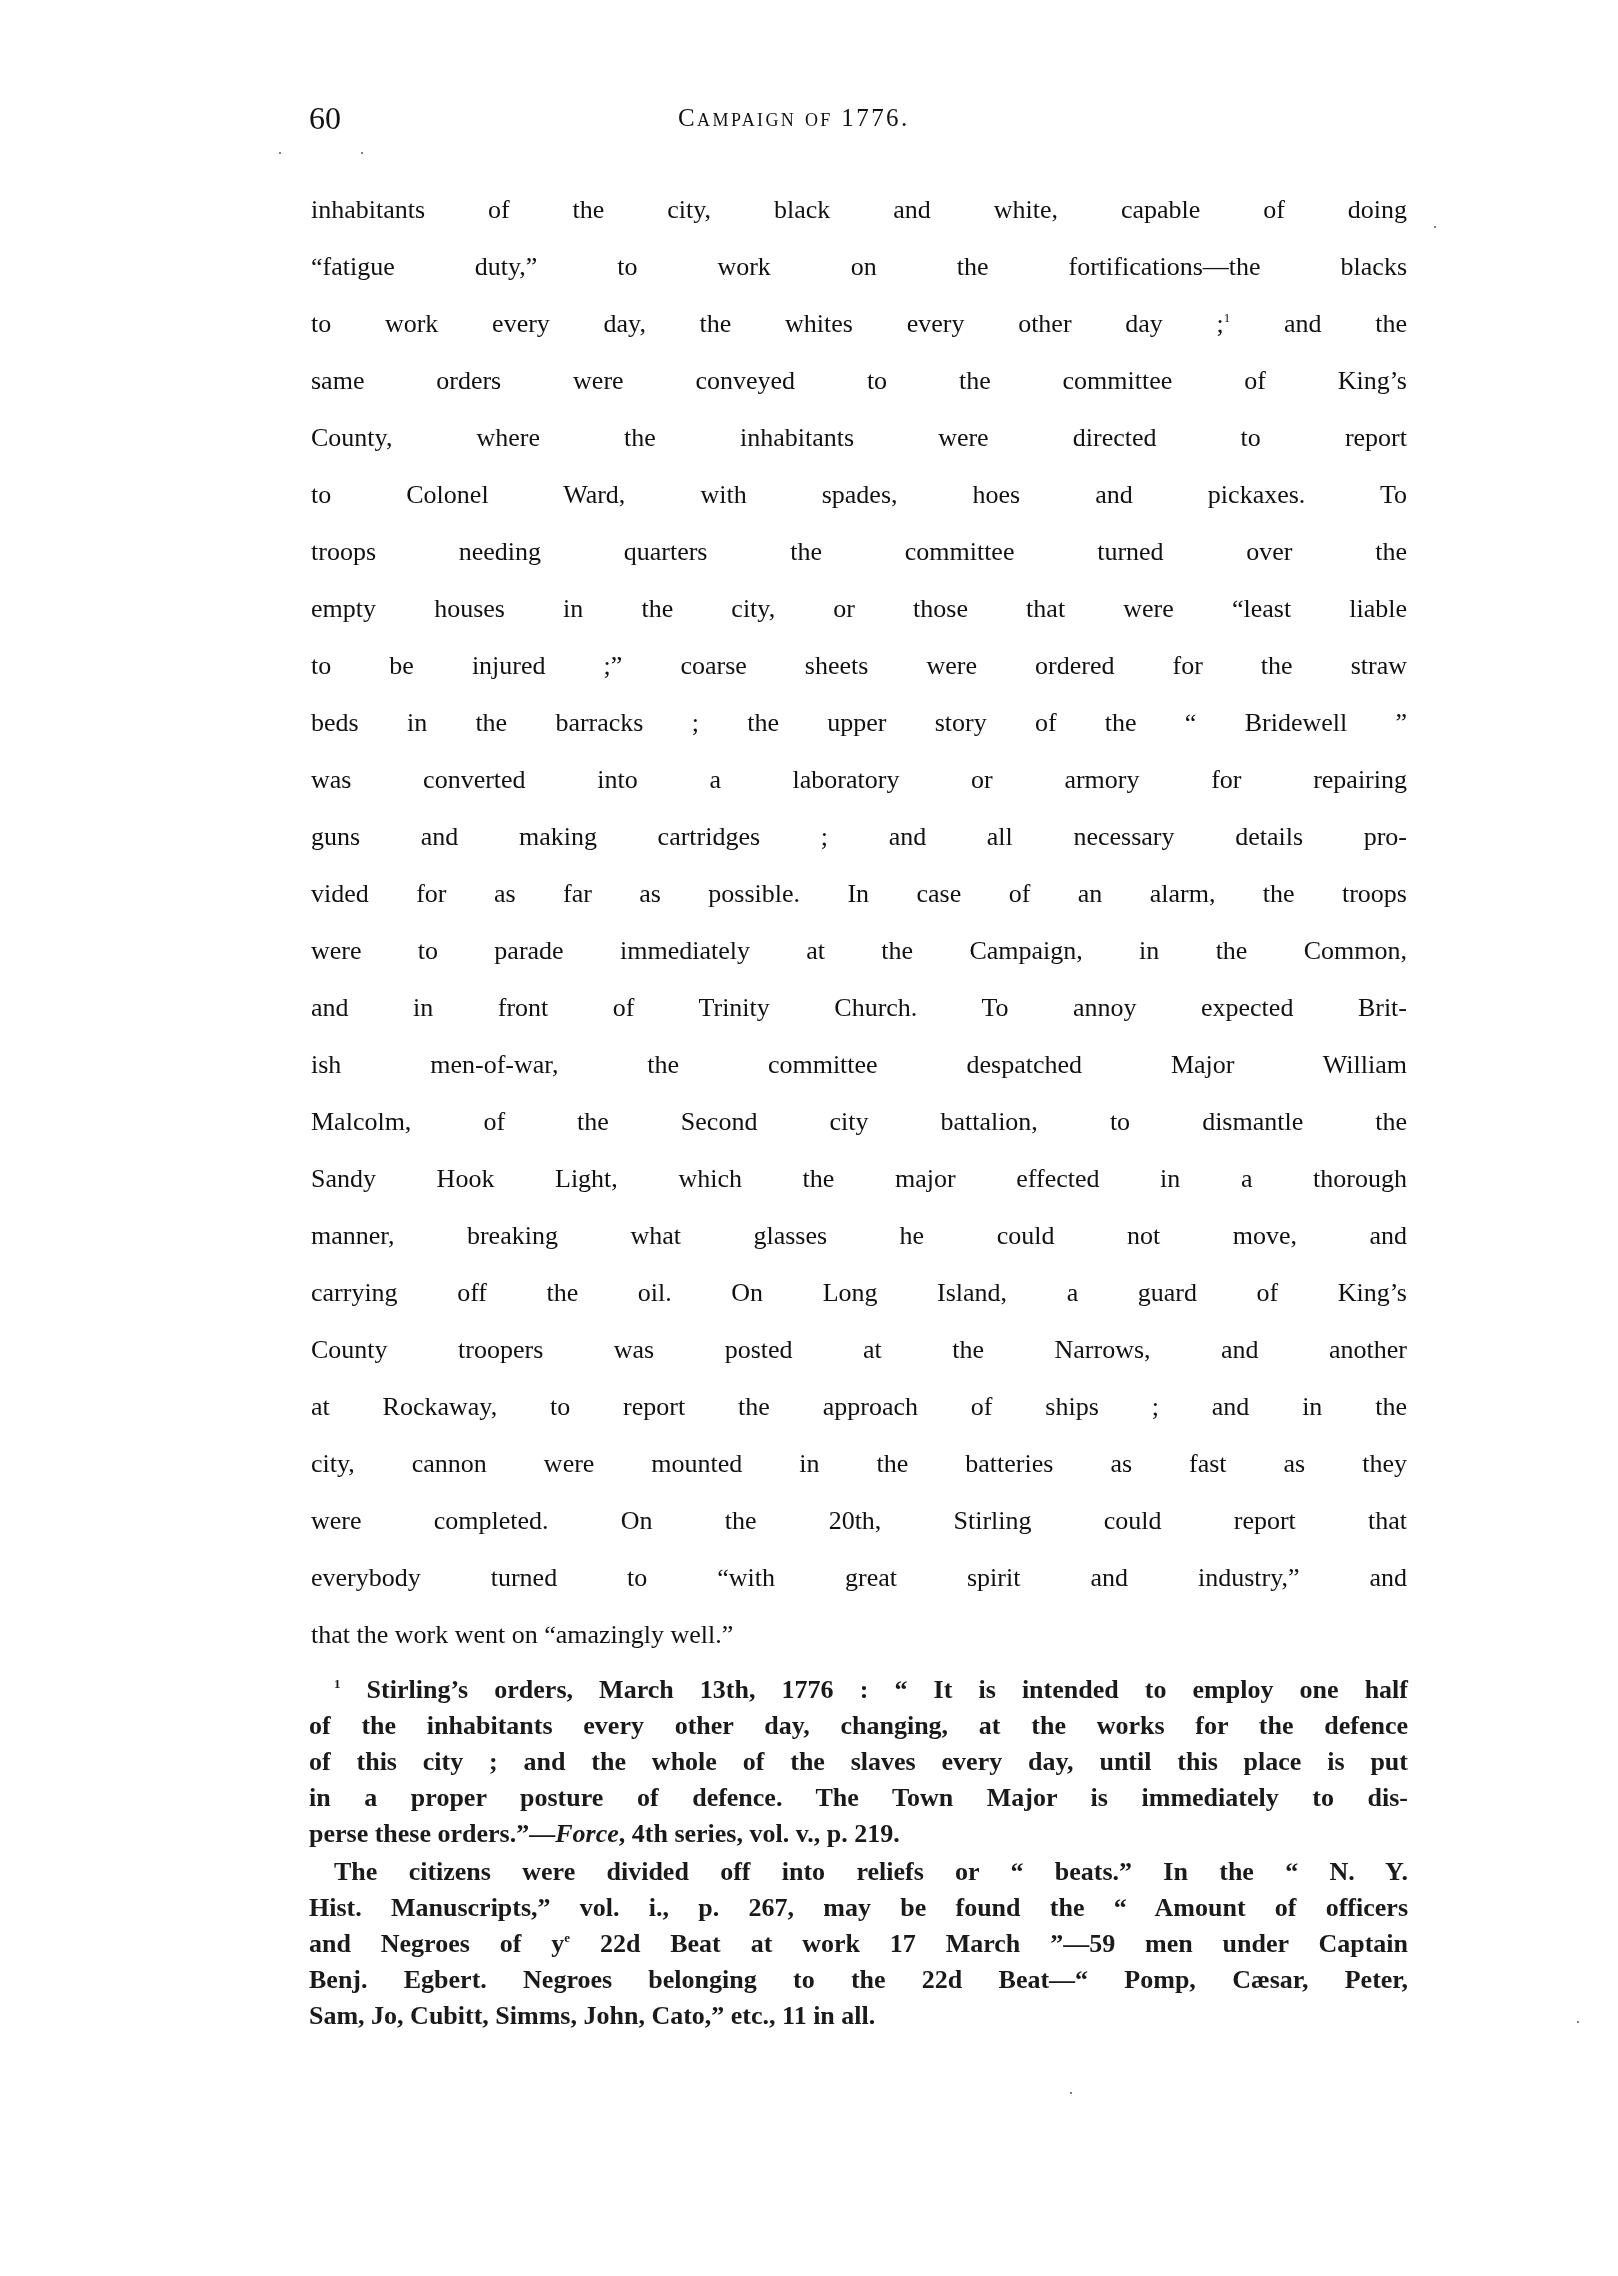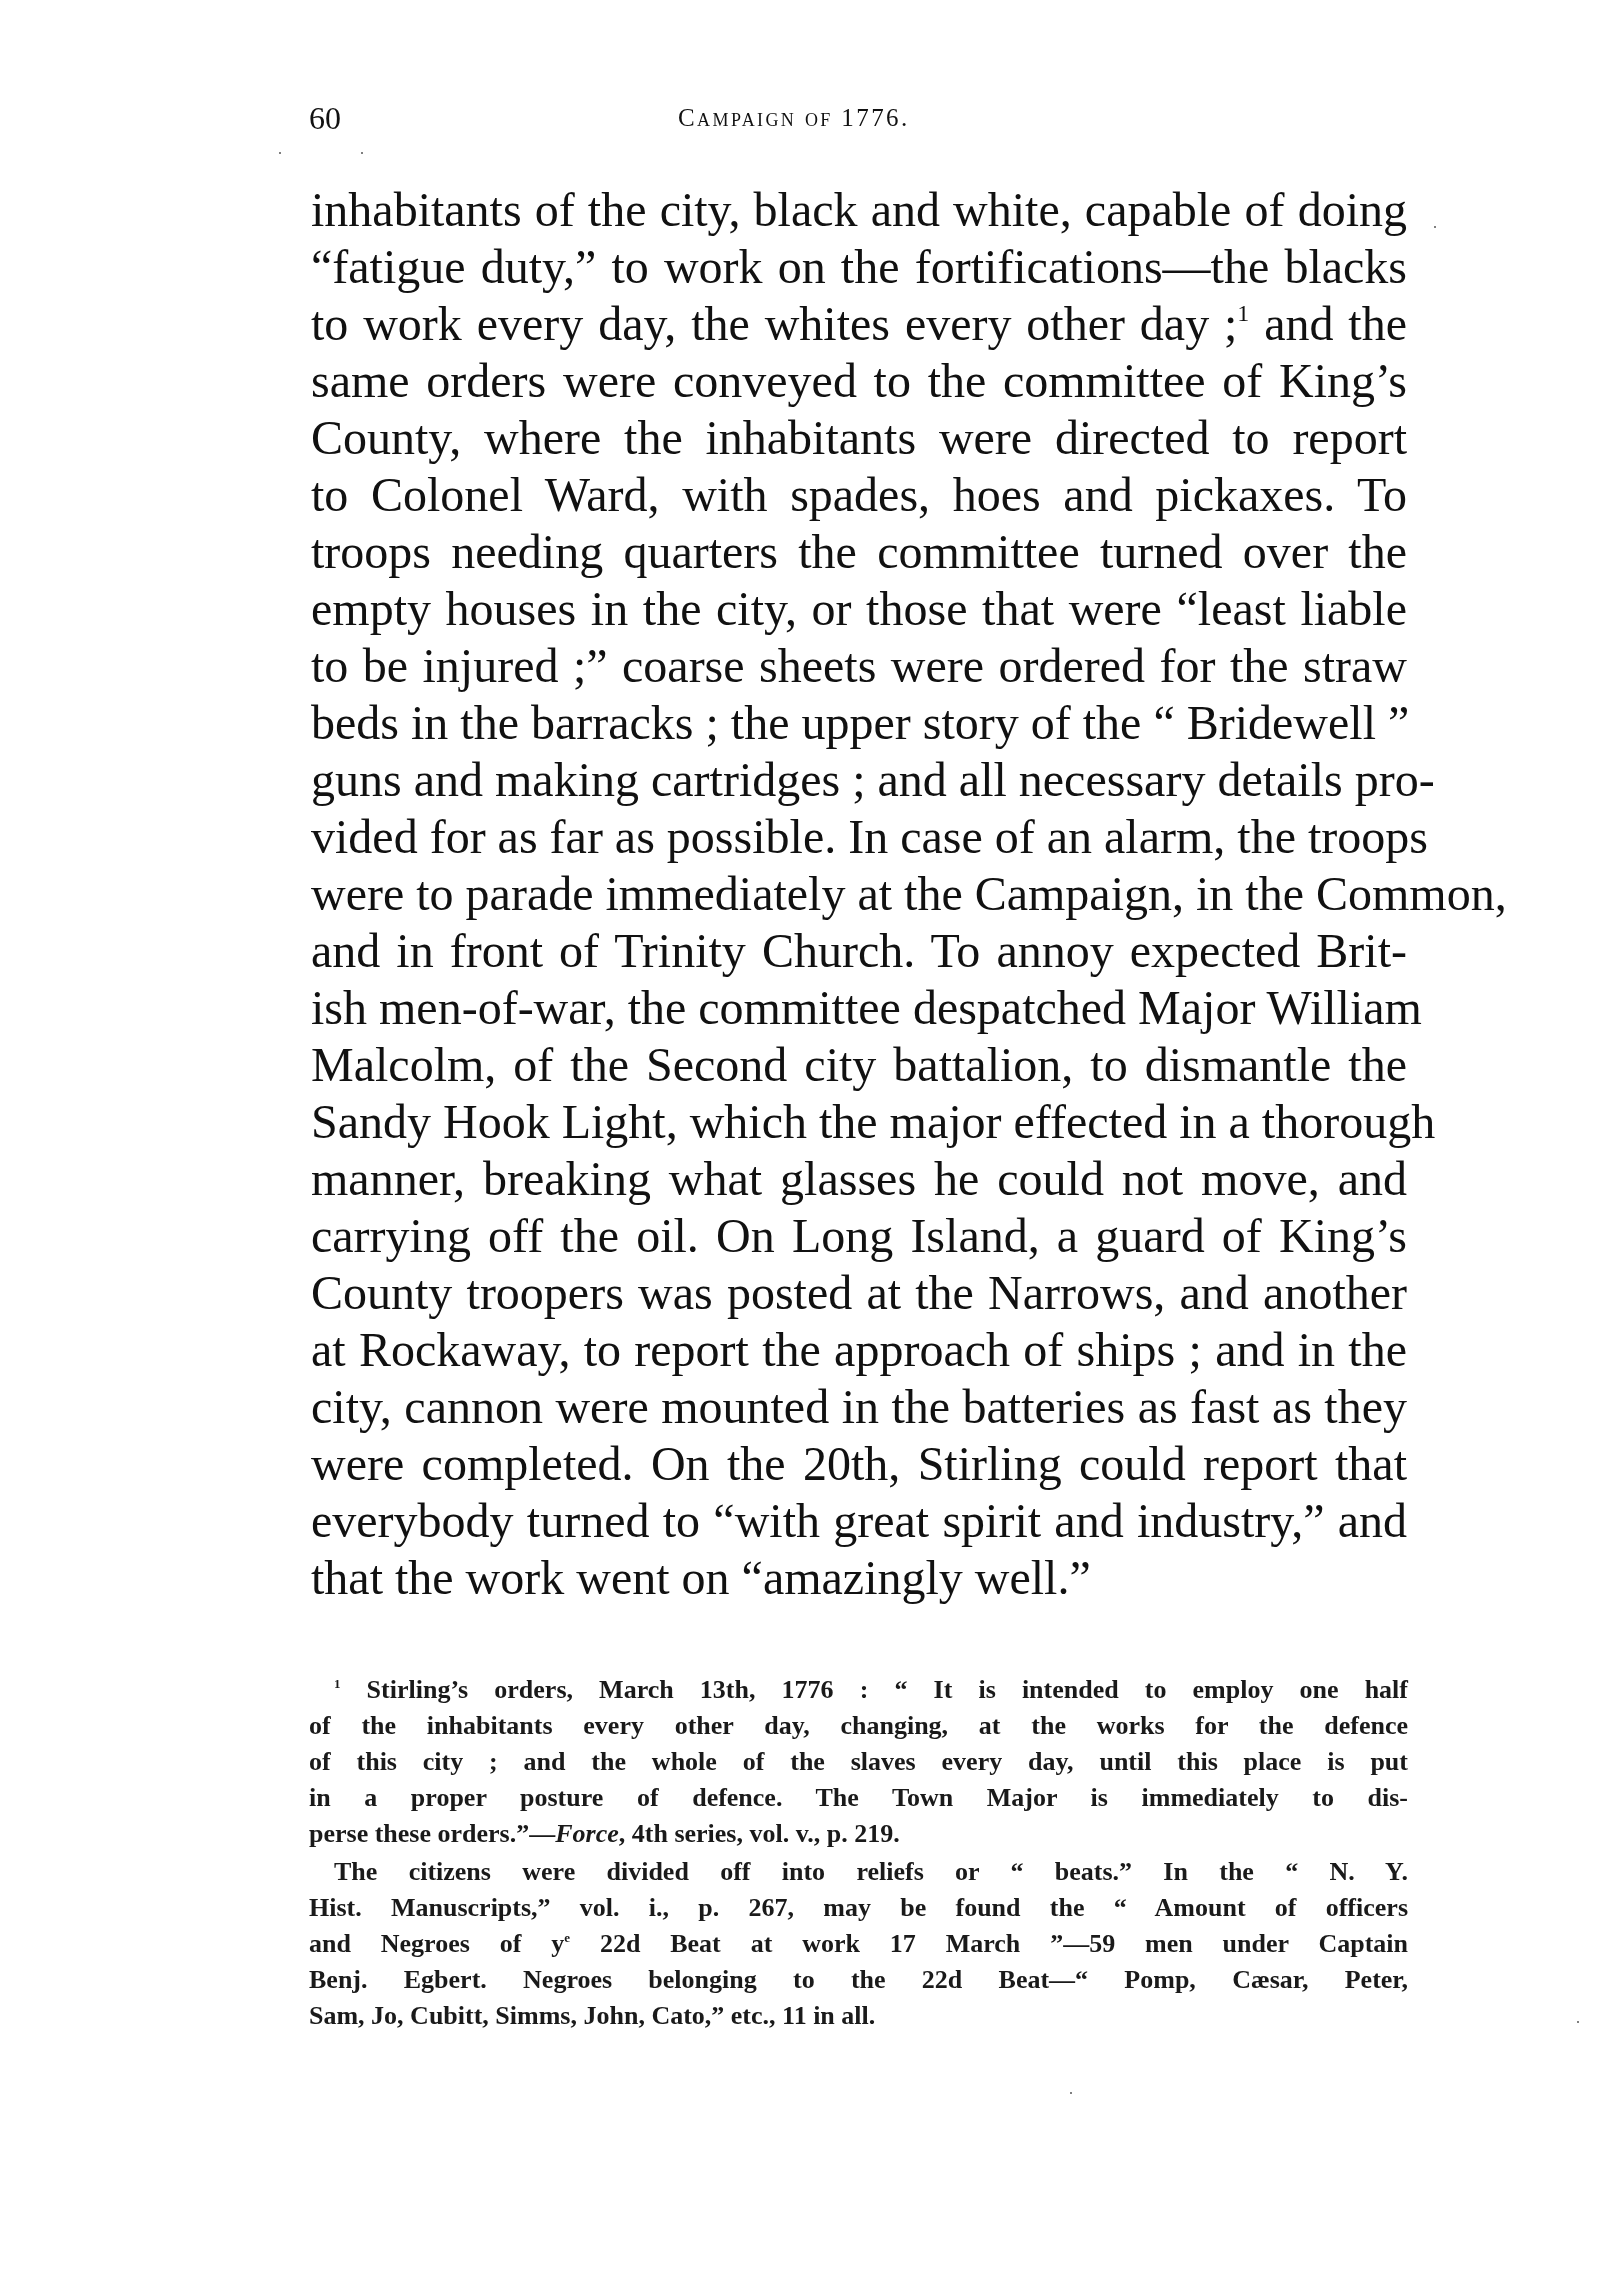--- a/index.html
+++ b/index.html
@@ -42,21 +42,21 @@
     font-size: 25px;
     line-height: 38px;
     letter-spacing: 2.4px;
     font-variant: small-caps;
   }
   .body-text {
     position: absolute;
     left: 311px;
     top: 181px;
     width: 1096px;
-    font-size: 48px;
+    font-size: 26px;
     line-height: 57px;
   }
   .line {
     display: block;
     height: 57px;
     white-space: nowrap;
     text-align: justify;
     text-align-last: justify;
     overflow: visible;
   }
@@ -116,20 +116,21 @@
     <span class="line">inhabitants of the city, black and white, capable of doing</span>
     <span class="line">“fatigue duty,” to work on the fortifications—the blacks</span>
     <span class="line"><span>to work every day, the whites every other day ;</span><span class="sup">1</span><span> and the</span></span>
     <span class="line">same orders were conveyed to the committee of King’s</span>
     <span class="line">County, where the inhabitants were directed to report</span>
     <span class="line">to Colonel Ward, with spades, hoes and pickaxes. To</span>
     <span class="line">troops needing quarters the committee turned over the</span>
     <span class="line">empty houses in the city, or those that were “least liable</span>
     <span class="line">to be injured ;” coarse sheets were ordered for the straw</span>
     <span class="line">beds in the barracks ; the upper story of the “ Bridewell ”</span>
+    <span class="line">was converted into a laboratory or armory for repairing</span>
     <span class="line">guns and making cartridges ; and all necessary details pro-</span>
     <span class="line">vided for as far as possible. In case of an alarm, the troops</span>
     <span class="line">were to parade immediately at the Campaign, in the Common,</span>
     <span class="line">and in front of Trinity Church. To annoy expected Brit-</span>
     <span class="line">ish men-of-war, the committee despatched Major William</span>
     <span class="line">Malcolm, of the Second city battalion, to dismantle the</span>
     <span class="line">Sandy Hook Light, which the major effected in a thorough</span>
     <span class="line">manner, breaking what glasses he could not move, and</span>
     <span class="line">carrying off the oil. On Long Island, a guard of King’s</span>
     <span class="line">County troopers was posted at the Narrows, and another</span>

